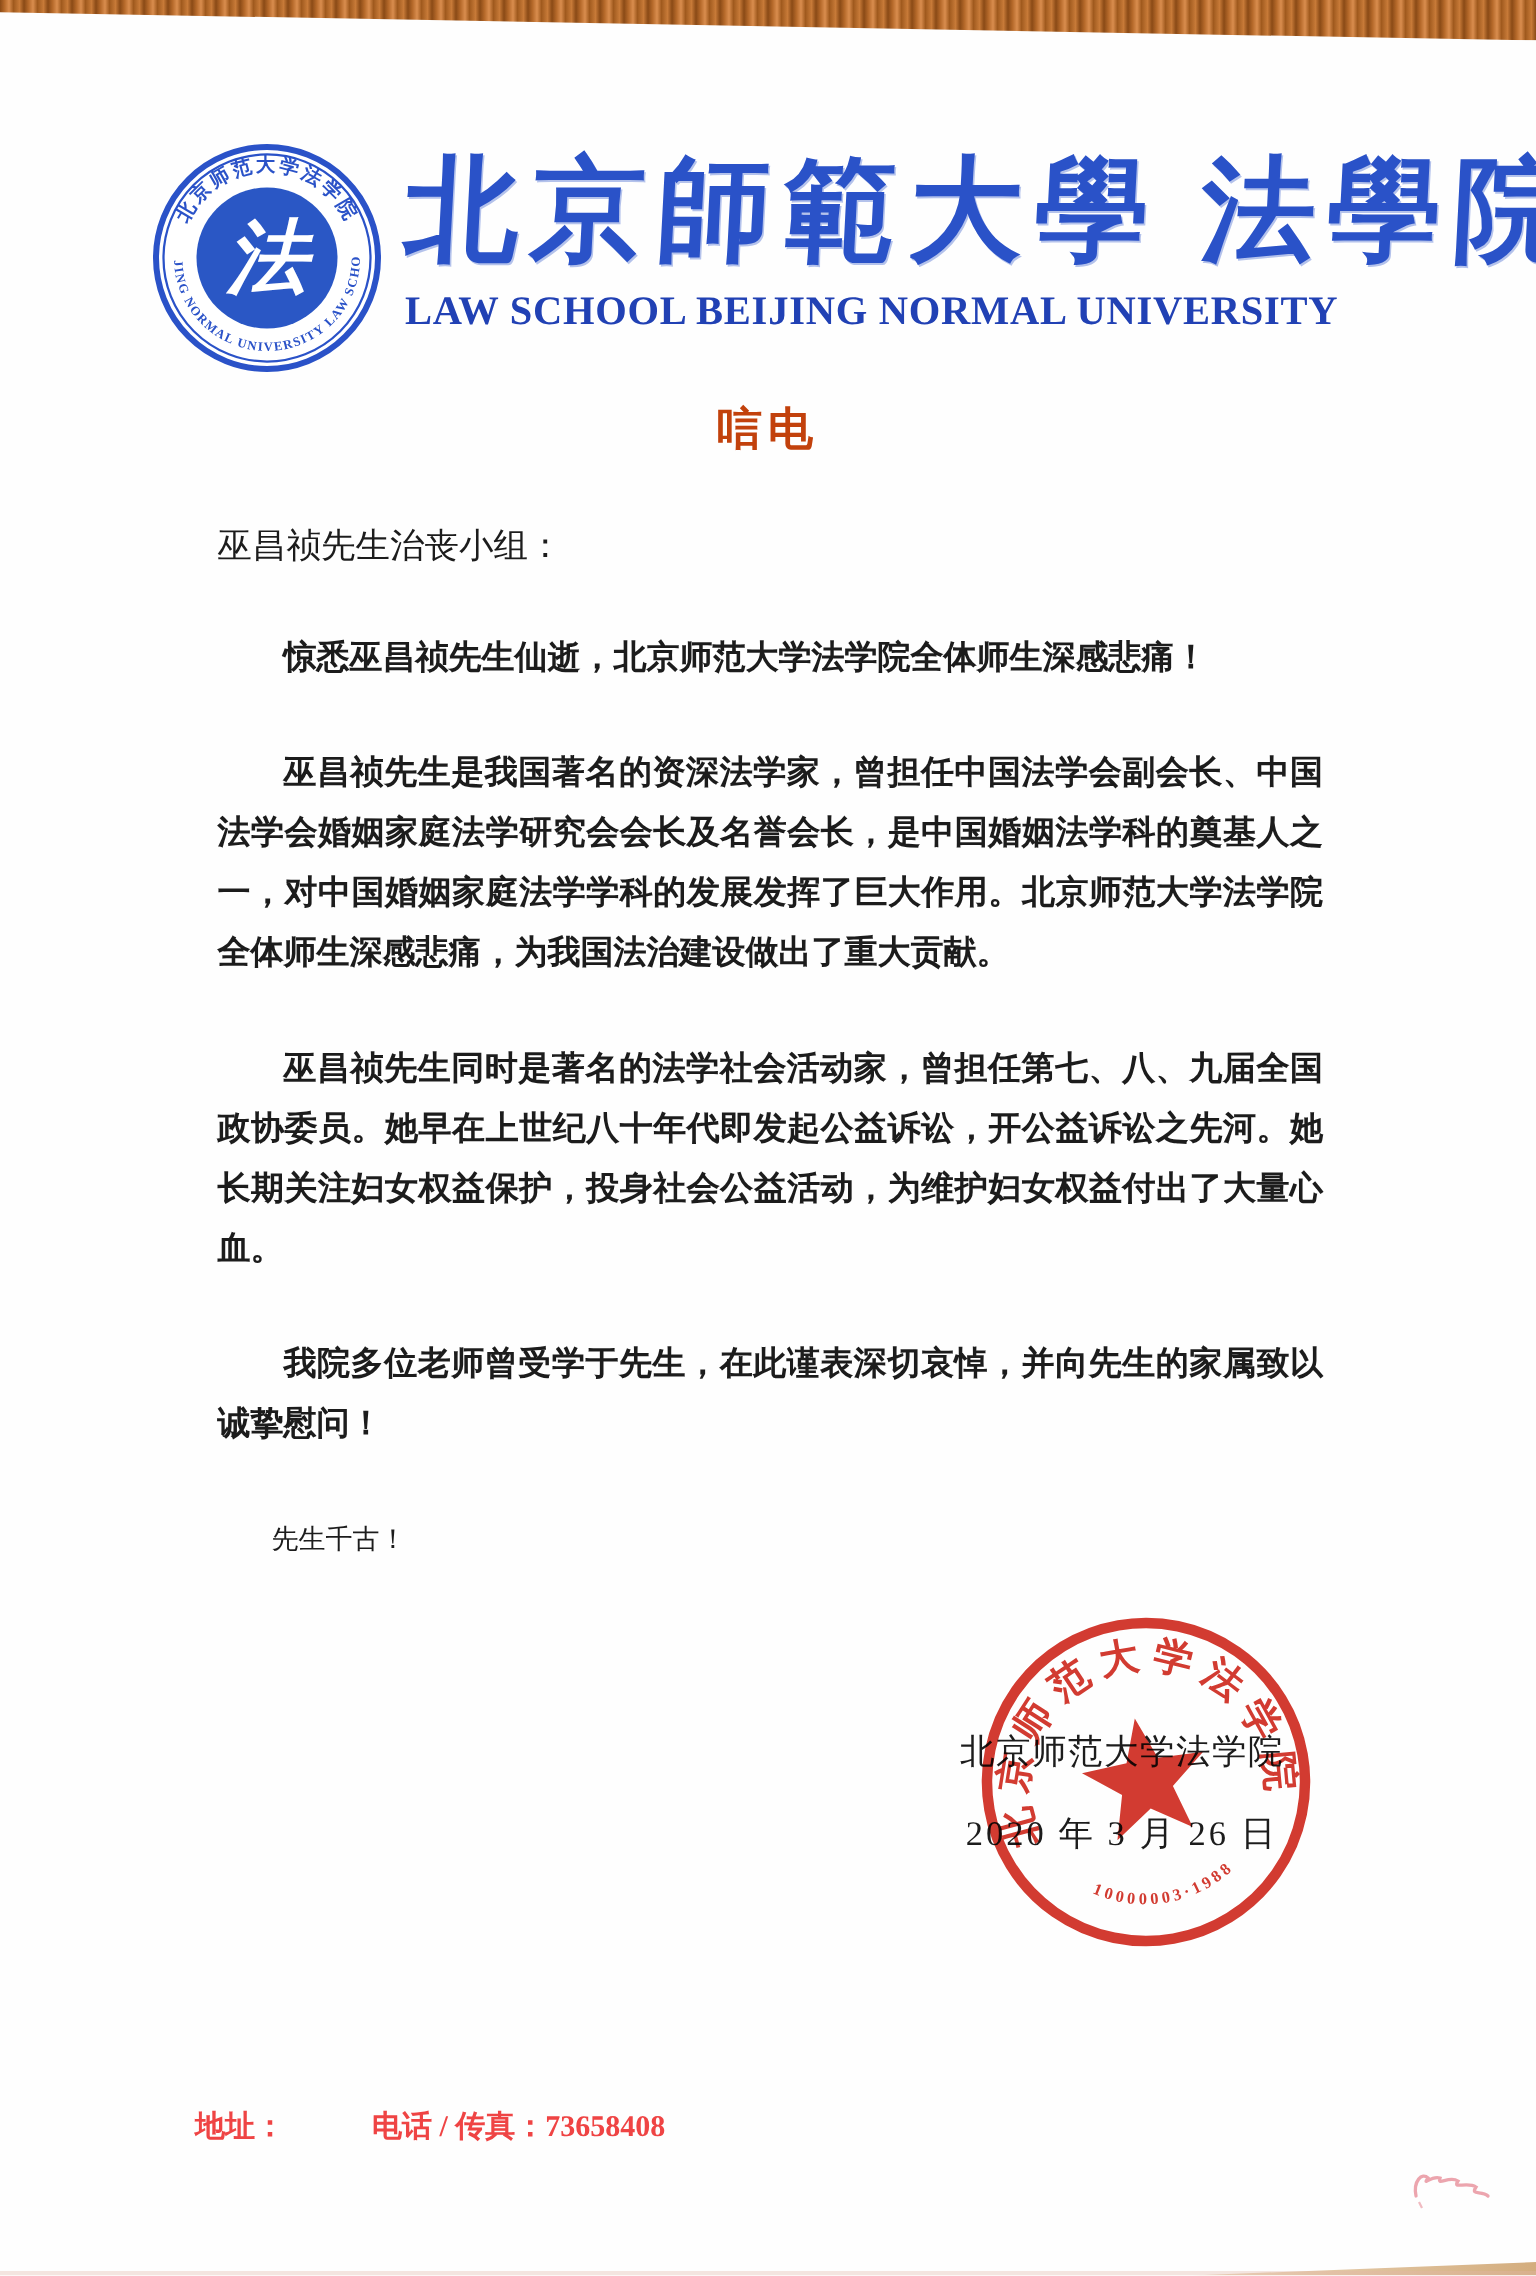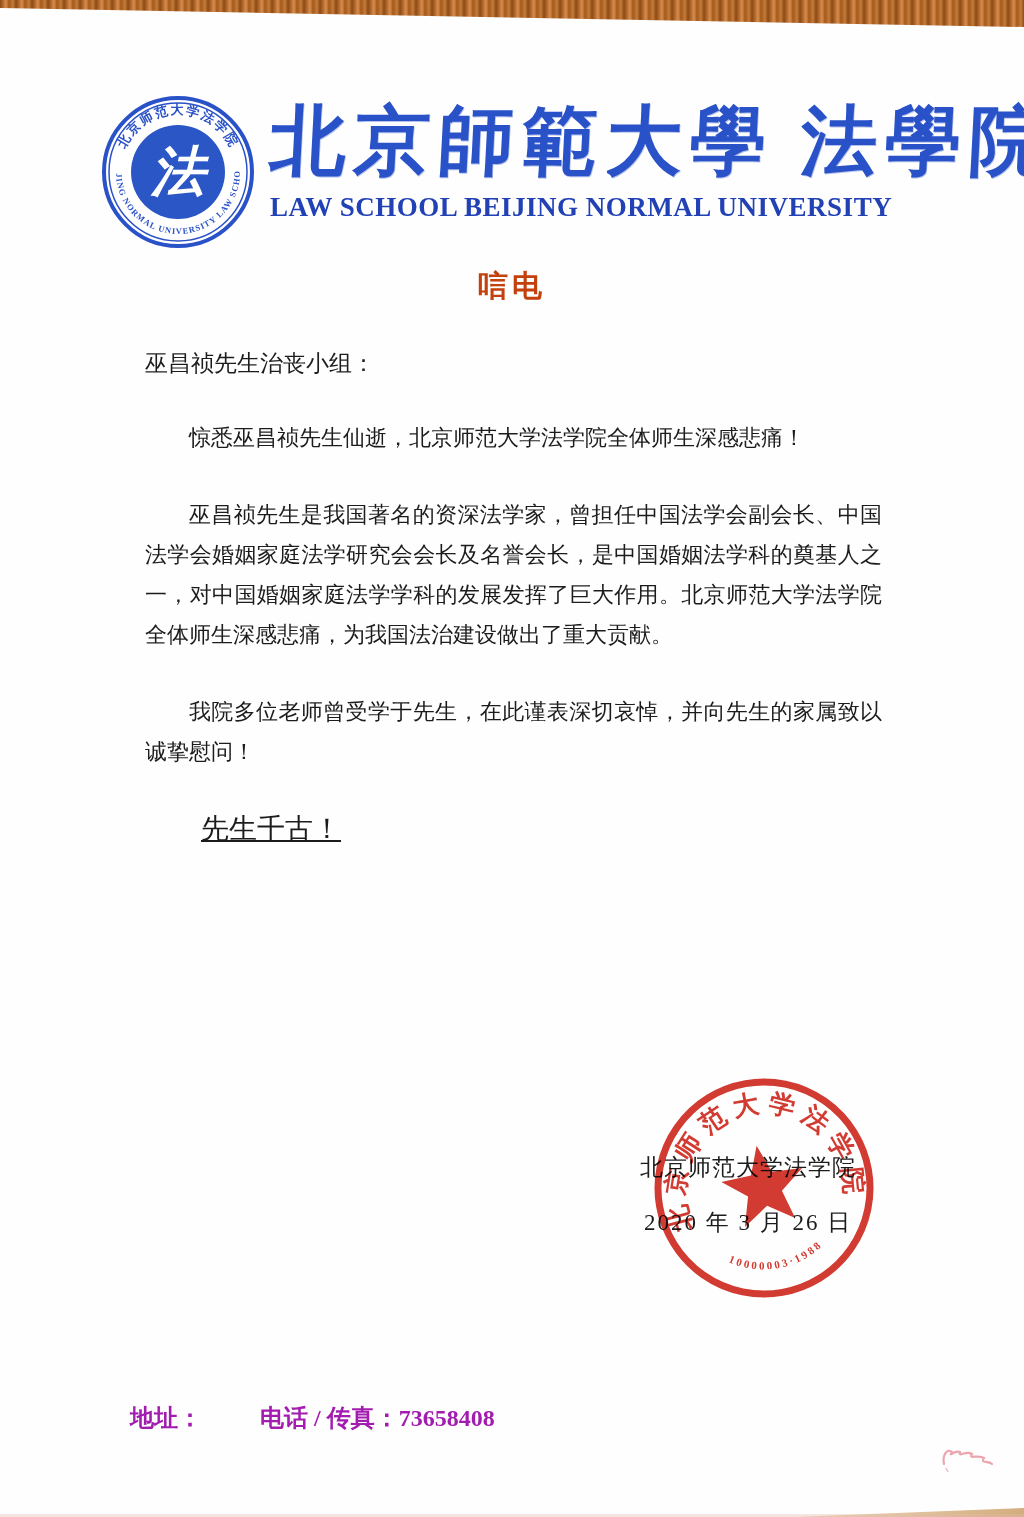--- a/index.html
+++ b/index.html
@@ -44,35 +44,35 @@
   
   .doc-title{
     position:absolute;top:266px;left:0;width:100%;
     text-align:center;font-size:30px;font-weight:700;letter-spacing:4px;
     color:#c2410c;
   }
   .content{position:absolute;top:344px;left:145px;right:132px;}
   .salutation{font-size:23px;line-height:40px;margin:0 0 34px 0;}
   .content p.body-par{
     font-size:22px;line-height:40px;margin:0 10px 37px 0;
-    text-indent:2em;text-align:justify;
+    text-indent:2em;text-align:justify;font-weight:bold;
   }
-  .closing{font-size:28px;line-height:40px;margin:8px 0 0 0;text-indent:2em;text-decoration:underline;}
+  .closing{font-size:18px;line-height:40px;margin:8px 0 0 0;text-indent:2em;}
   
   .signature{position:absolute;top:1152px;right:168px;text-align:center;z-index:1;}
   .sig-org{font-size:23px;letter-spacing:1px;margin-bottom:24px;white-space:nowrap;}
   .sig-date{font-size:23px;letter-spacing:2px;white-space:nowrap;}
   .stamp{
     position:absolute;left:648px;top:1072px;width:232px;height:232px;z-index:2;
     mix-blend-mode:multiply;opacity:.92;transform:rotate(-10deg);
   }
   
   .footer{
     position:absolute;left:130px;top:1400px;right:80px;
-    color:#a21caf;font-weight:700;font-size:24px;line-height:36px;
+    color:#ef4444;font-weight:700;font-size:20px;line-height:36px;
   }
   .footer .row{display:flex;white-space:nowrap;}
   .footer .gap-wide{display:inline-block;width:58px;}
   .footer .gap-mid{display:inline-block;width:42px;}
   
   .scribble{position:absolute;left:938px;top:1438px;width:60px;height:40px;opacity:.75;}
 </style>
 </head>
 <body>
 
@@ -102,20 +102,21 @@
     <div class="en-title">LAW SCHOOL BEIJING NORMAL UNIVERSITY</div>
   </div>
 </div>
 
 <div class="doc-title">唁电</div>
 
 <div class="content">
   <p class="salutation">巫昌祯先生治丧小组：</p>
   <p class="body-par">惊悉巫昌祯先生仙逝，北京师范大学法学院全体师生深感悲痛！</p>
   <p class="body-par">巫昌祯先生是我国著名的资深法学家，曾担任中国法学会副会长、中国法学会婚姻家庭法学研究会会长及名誉会长，是中国婚姻法学科的奠基人之一，对中国婚姻家庭法学学科的发展发挥了巨大作用。北京师范大学法学院全体师生深感悲痛，为我国法治建设做出了重大贡献。</p>
+  <p class="body-par">巫昌祯先生同时是著名的法学社会活动家，曾担任第七、八、九届全国政协委员。她早在上世纪八十年代即发起公益诉讼，开公益诉讼之先河。她长期关注妇女权益保护，投身社会公益活动，为维护妇女权益付出了大量心血。</p>
   <p class="body-par">我院多位老师曾受学于先生，在此谨表深切哀悼，并向先生的家属致以诚挚慰问！</p>
   <p class="closing">先生千古！</p>
 </div>
 
 <div class="signature">
   <div class="sig-org">北京师范大学法学院</div>
   <div class="sig-date">2020 年 3 月 26 日</div>
 </div>
 
 <svg class="stamp" viewBox="0 0 232 232">

